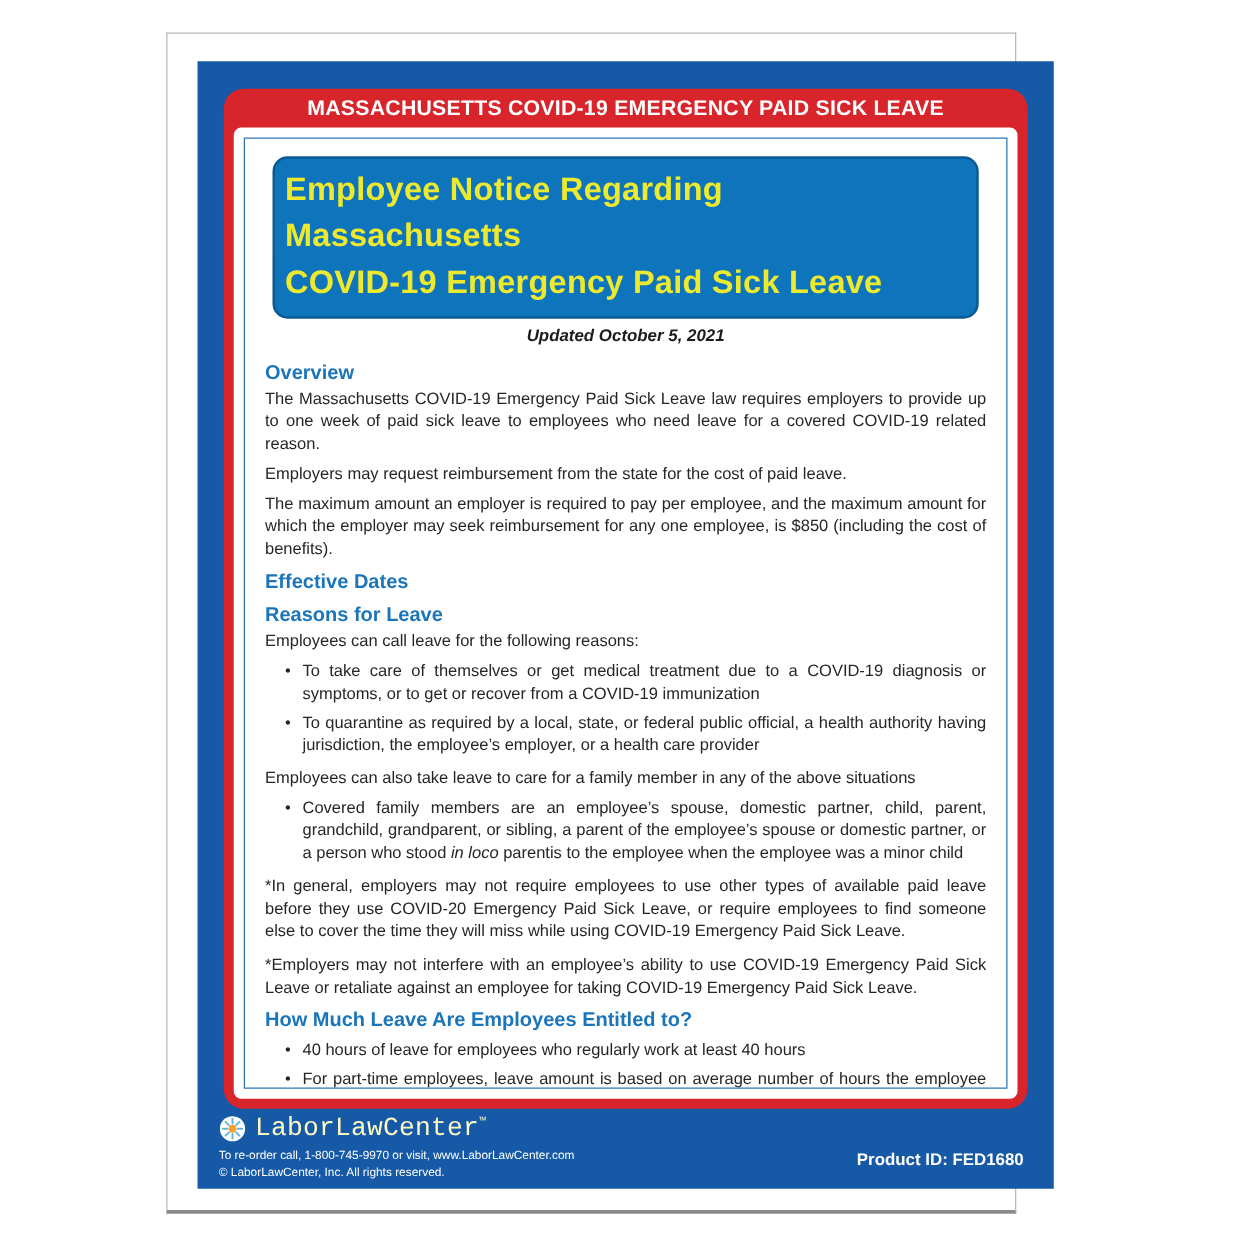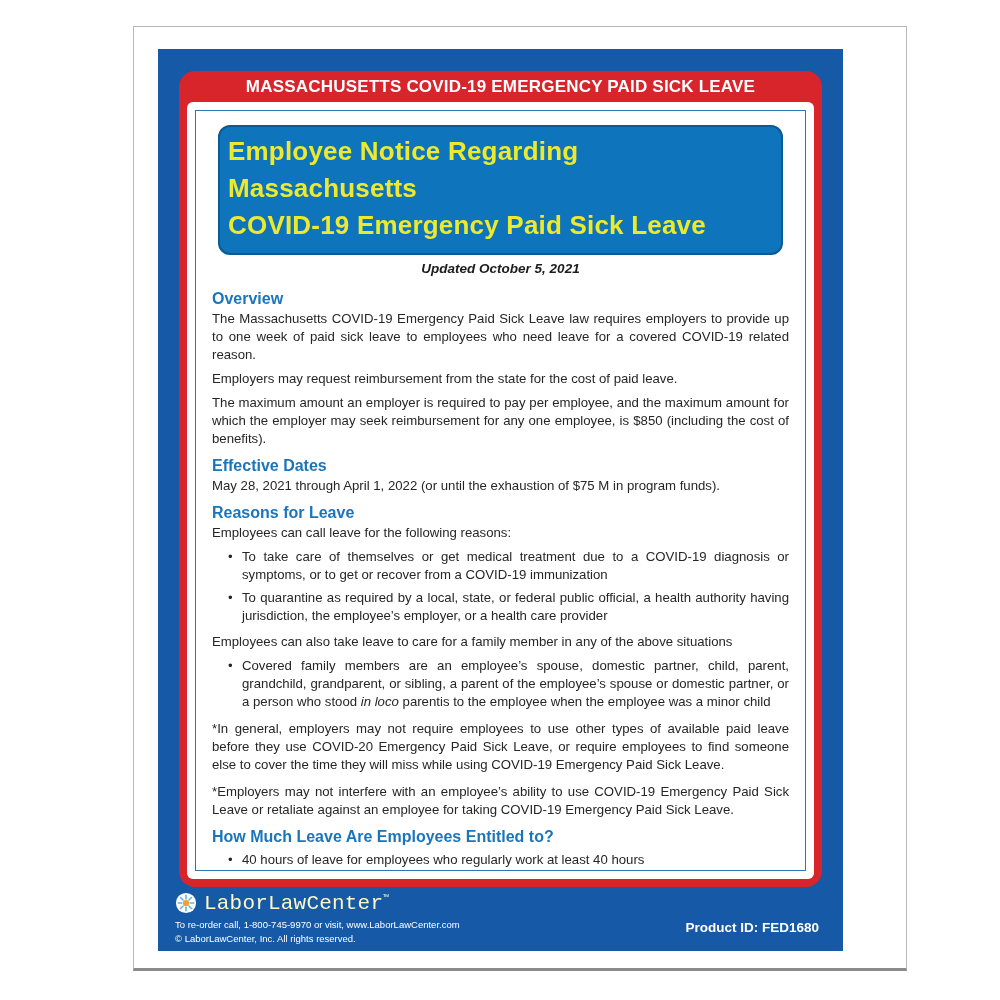--- a/index.html
+++ b/index.html
@@ -1,21 +1,21 @@
 <!DOCTYPE html>
 <html><head>
 <meta charset="utf-8">
 <style>
   html,body{margin:0;padding:0;}
   body{
     width:1000px;height:1000px;position:relative;background:#ffffff;
     font-family:"Liberation Sans",sans-serif;overflow:hidden;
   }
   .page{
-    position:absolute;left:133px;top:26px;width:774px;height:945px;
+    position:absolute;left:133px;top:26px;width:680px;height:945px;
     background:#ffffff;box-sizing:border-box;
     border:1px solid #b9b9b9;border-bottom:3px solid #8a8a8a;
   }
   .poster{
     position:absolute;left:24px;top:22px;width:685px;height:902px;
     background:#1659A6;
   }
   .red-frame{
     position:absolute;left:21px;top:22px;right:21px;height:816px;
     background:#D8252B;border-radius:16px;
@@ -93,21 +93,20 @@
           </div>
 
           <div class="updated">Updated October 5, 2021</div>
 
           <div class="section-heading">Overview</div>
           <p class="body-p">The Massachusetts COVID-19 Emergency Paid Sick Leave law requires employers to provide up to one week of paid sick leave to employees who need leave for a covered COVID-19 related reason.</p>
           <p class="body-p">Employers may request reimbursement from the state for the cost of paid leave.</p>
           <p class="body-p">The maximum amount an employer is required to pay per employee, and the maximum amount for which the employer may seek reimbursement for any one employee, is $850 (including the cost of benefits).</p>
 
           <div class="section-heading">Effective Dates</div>
-          <p class="body-p">May 28, 2021 through April 1, 2022 (or until the exhaustion of $75 M in program funds).</p>
 
           <div class="section-heading">Reasons for Leave</div>
           <p class="body-p">Employees can call leave for the following reasons:</p>
           <div class="bullet">To take care of themselves or get medical treatment due to a COVID-19 diagnosis or symptoms, or to get or recover from a COVID-19 immunization</div>
           <div class="bullet">To quarantine as required by a local, state, or federal public official, a health authority having jurisdiction, the employee’s employer, or a health care provider</div>
           <p class="body-p" style="margin-top:8px;">Employees can also take leave to care for a family member in any of the above situations</p>
           <div class="bullet"><span>Covered family members are an employee’s spouse, domestic partner, child, parent, grandchild, grandparent, or sibling, a parent of the employee’s spouse or domestic partner, or a person who stood </span><span class="italic">in loco</span><span> parentis to the employee when the employee was a minor child</span></div>
           <p class="body-p note-p">*In general, employers may not require employees to use other types of available paid leave before they use COVID-20 Emergency Paid Sick Leave, or require employees to find someone else to cover the time they will miss while using COVID-19 Emergency Paid Sick Leave.</p>
           <p class="body-p note-p">*Employers may not interfere with an employee’s ability to use COVID-19 Emergency Paid Sick Leave or retaliate against an employee for taking COVID-19 Emergency Paid Sick Leave.</p>
 

